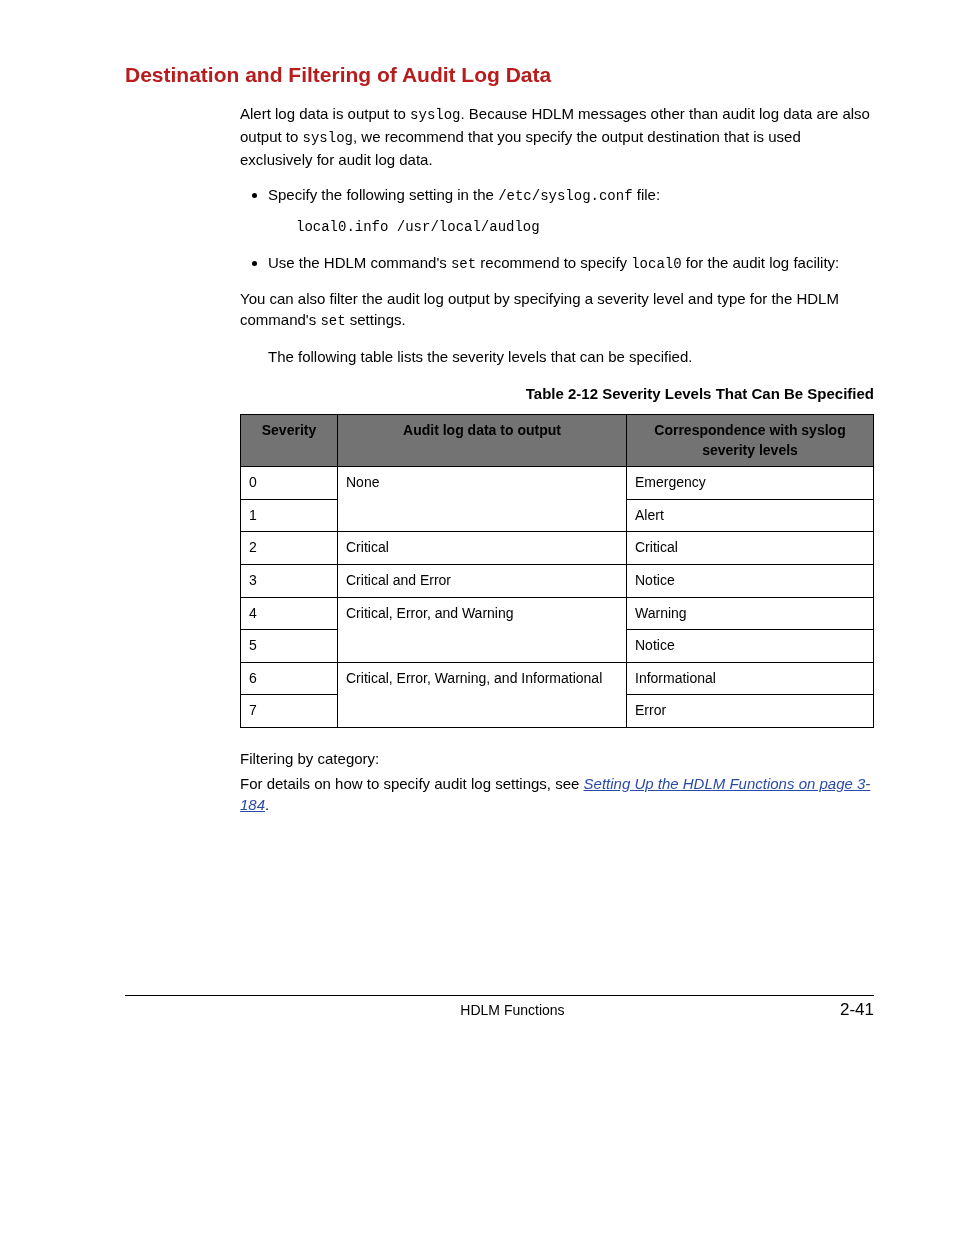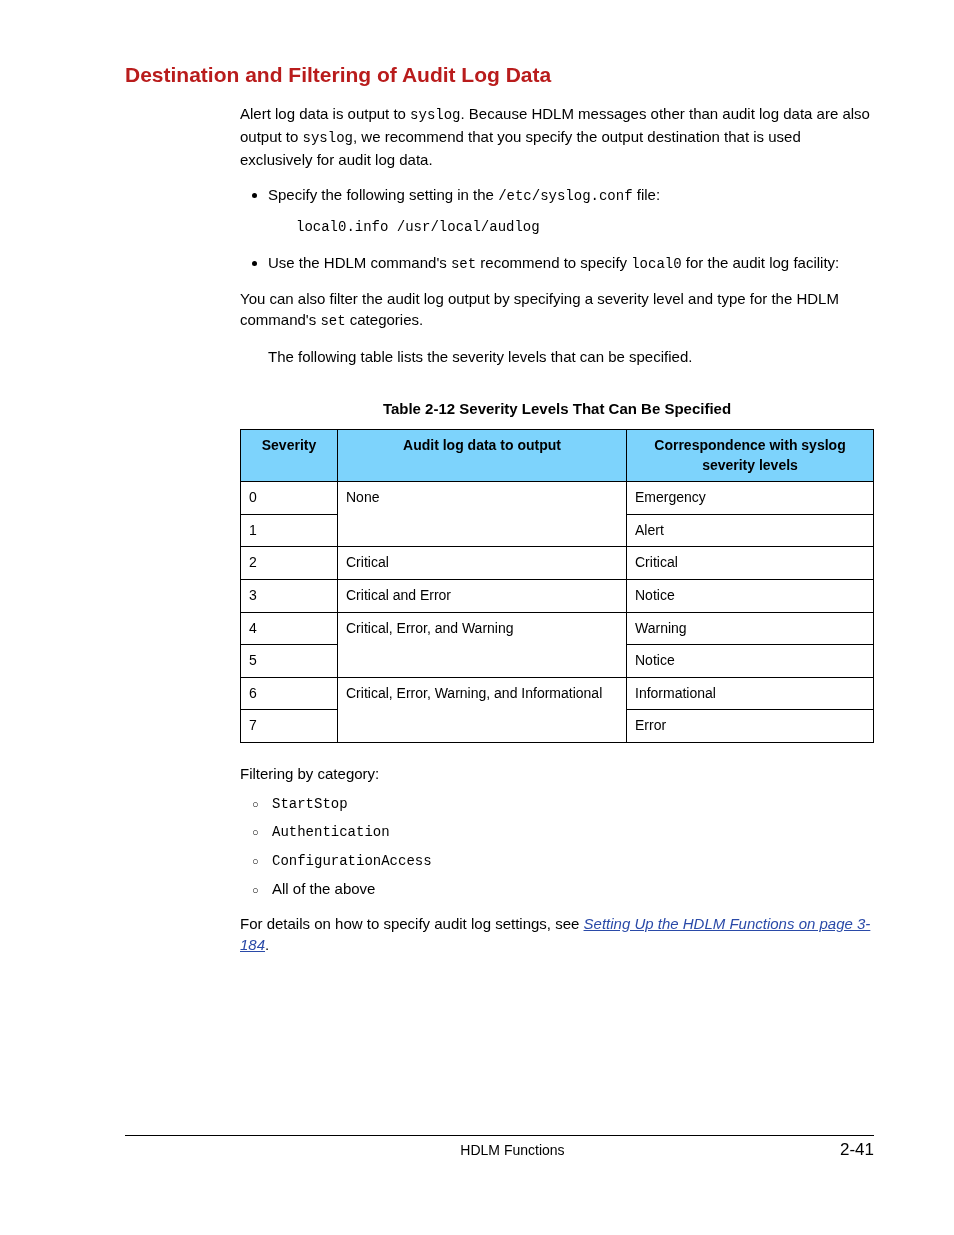--- a/index.html
+++ b/index.html
@@ -58,39 +58,39 @@
     font-size: 14px;
     margin: 12px 0 14px 28px;
   }
   .dl-term {
     margin: 0 0 4px 0;
   }
   .dl-def {
     margin: 0 0 14px 28px;
   }
   .table-caption {
-    text-align: center;
-    font-weight: bold;
-    margin: 31px 0 10px 0;
+    text-align: right;
+    font-weight: bold;
+    margin: 16px 0 10px 0;
     font-size: 15px;
   }
   table.data {
     border-collapse: collapse;
     width: 100%;
     margin: 0 0 20px 0;
     font-size: 14px;
   }
   table.data th, table.data td {
     border: 1px solid #000;
     padding: 6px 8px;
     text-align: left;
     vertical-align: top;
   }
   table.data th {
-    background: #7dd3fc;
+    background: #737373;
     text-align: center;
     font-weight: bold;
   }
   table.data td.no-top-border {
     border-top: none;
   }
   table.data td.no-bottom-border {
     border-bottom: none;
   }
   a.link {
@@ -135,21 +135,21 @@
     <li>
       <span>Specify the following setting in the </span><code>/etc/syslog.conf</code><span> file:</span>
       <div class="code-block">local0.info /usr/local/audlog</div>
     </li>
     <li>
       <span>Use the HDLM command's </span><code>set</code><span> recommend to specify </span><code>local0</code><span> for the audit log facility:</span>
     </li>
   </ul>
 
   <p>
-    <span>You can also filter the audit log output by specifying a severity level and type for the HDLM command's </span><code>set</code><span> categories.</span>
+    <span>You can also filter the audit log output by specifying a severity level and type for the HDLM command's </span><code>set</code><span> settings.</span>
   </p>
 
   <p class="dl-def">The following table lists the severity levels that can be specified.</p>
 
   <div class="table-caption">Table 2-12 Severity Levels That Can Be Specified</div>
 
   <table class="data">
     <thead>
       <tr>
         <th style="width:80px;">Severity</th>
@@ -196,26 +196,20 @@
         <tr>
           <td>7</td>
           <td class="no-top-border"></td>
           <td>Error</td>
         </tr>
       </tbody>
   </table>
 
   <p class="dl-term">Filtering by category:</p>
 
-  <ul class="circle" id="cat-list">
-      <li><code>StartStop</code></li>
-      <li><code>Authentication</code></li>
-      <li><code>ConfigurationAccess</code></li>
-      <li>All of the above</li>
-    </ul>
 
   <p>
     <span>For details on how to specify audit log settings, see </span><a href="#" class="link">Setting Up the HDLM Functions on page 3-184</a><span>.</span>
   </p>
 
 </div>
 
 <div class="footer">
   <div class="footer-line1">
     <span style="width:60px;"></span>

